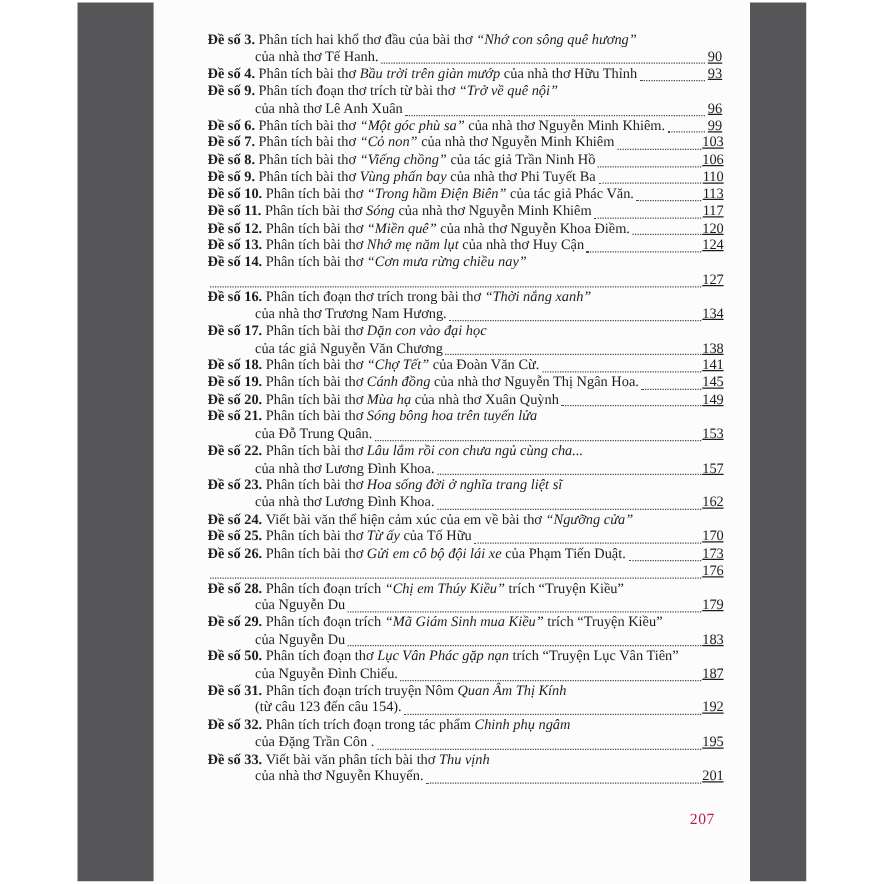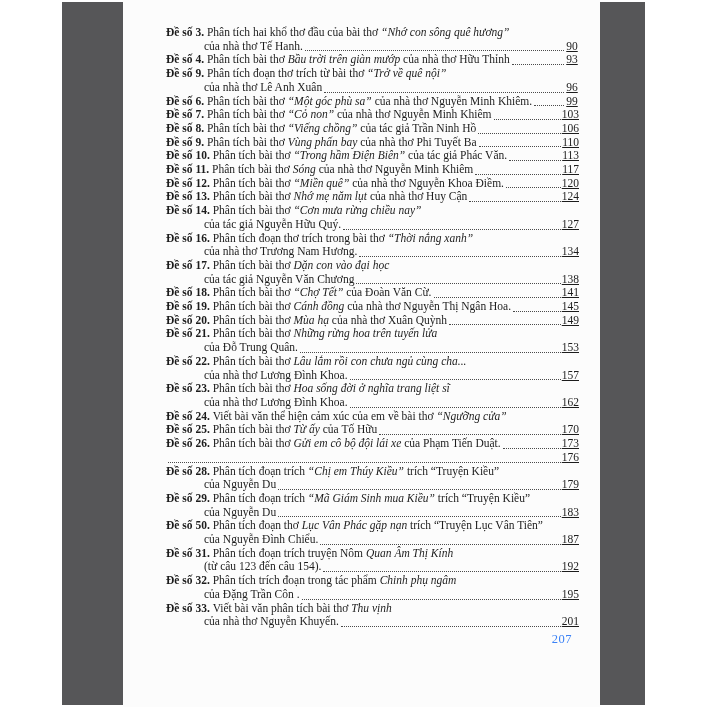--- a/index.html
+++ b/index.html
@@ -71,24 +71,24 @@
   .pg {
     white-space: nowrap;
     flex: 0 0 auto;
     min-width: 14px;
     text-align: center;
     text-decoration: underline;
   }
   .footer {
     text-align: right;
     padding-right: 7px;
-    margin-top: 4px;
+    margin-top: 20px;
     font-size: 12.5px;
     letter-spacing: 0.5px;
-    color: #3b82f6;
+    color: #be185d;
   }
 </style>
 </head>
 <body>
 
 <div class="photo">
   <div class="band band-left"></div>
   <div class="band band-right"></div>
   <div class="page">
     <div class="toc">
@@ -173,21 +173,20 @@
             <span class="txt"><span class="lbl">Đề số 13. </span><span>Phân tích bài thơ </span><span class="ital">Nhớ mẹ năm lụt</span><span> của nhà thơ Huy Cận</span></span>
             <span class="dots"></span>
             <span class="pg">124</span>
           </div>
         </div>
         <div class="entry">
           <div class="row">
             <span class="txt"><span class="lbl">Đề số 14. </span><span>Phân tích bài thơ </span><span class="ital">“Cơn mưa rừng chiều nay”</span></span>
           </div>
           <div class="row">
-            <span class="txt cont">của tác giả Nguyễn Hữu Quý.</span>
             <span class="dots"></span>
             <span class="pg">127</span>
           </div>
         </div>
         <div class="entry">
           <div class="row">
             <span class="txt"><span class="lbl">Đề số 16. </span><span>Phân tích đoạn thơ trích trong bài thơ </span><span class="ital">“Thời nắng xanh”</span></span>
           </div>
           <div class="row">
             <span class="txt cont">của nhà thơ Trương Nam Hương.</span>
@@ -221,21 +220,21 @@
         </div>
         <div class="entry">
           <div class="row">
             <span class="txt"><span class="lbl">Đề số 20. </span><span>Phân tích bài thơ </span><span class="ital">Mùa hạ</span><span> của nhà thơ Xuân Quỳnh</span></span>
             <span class="dots"></span>
             <span class="pg">149</span>
           </div>
         </div>
         <div class="entry">
           <div class="row">
-            <span class="txt"><span class="lbl">Đề số 21. </span><span>Phân tích bài thơ </span><span class="ital">Những rừng hoa trên tuyến lửa</span></span>
+            <span class="txt"><span class="lbl">Đề số 21. </span><span>Phân tích bài thơ </span><span class="ital">Sóng bông hoa trên tuyến lửa</span></span>
           </div>
           <div class="row">
             <span class="txt cont">của Đỗ Trung Quân.</span>
             <span class="dots"></span>
             <span class="pg">153</span>
           </div>
         </div>
         <div class="entry">
           <div class="row">
             <span class="txt"><span class="lbl">Đề số 22. </span><span>Phân tích bài thơ </span><span class="ital">Lâu lắm rồi con chưa ngủ cùng cha...</span></span>

